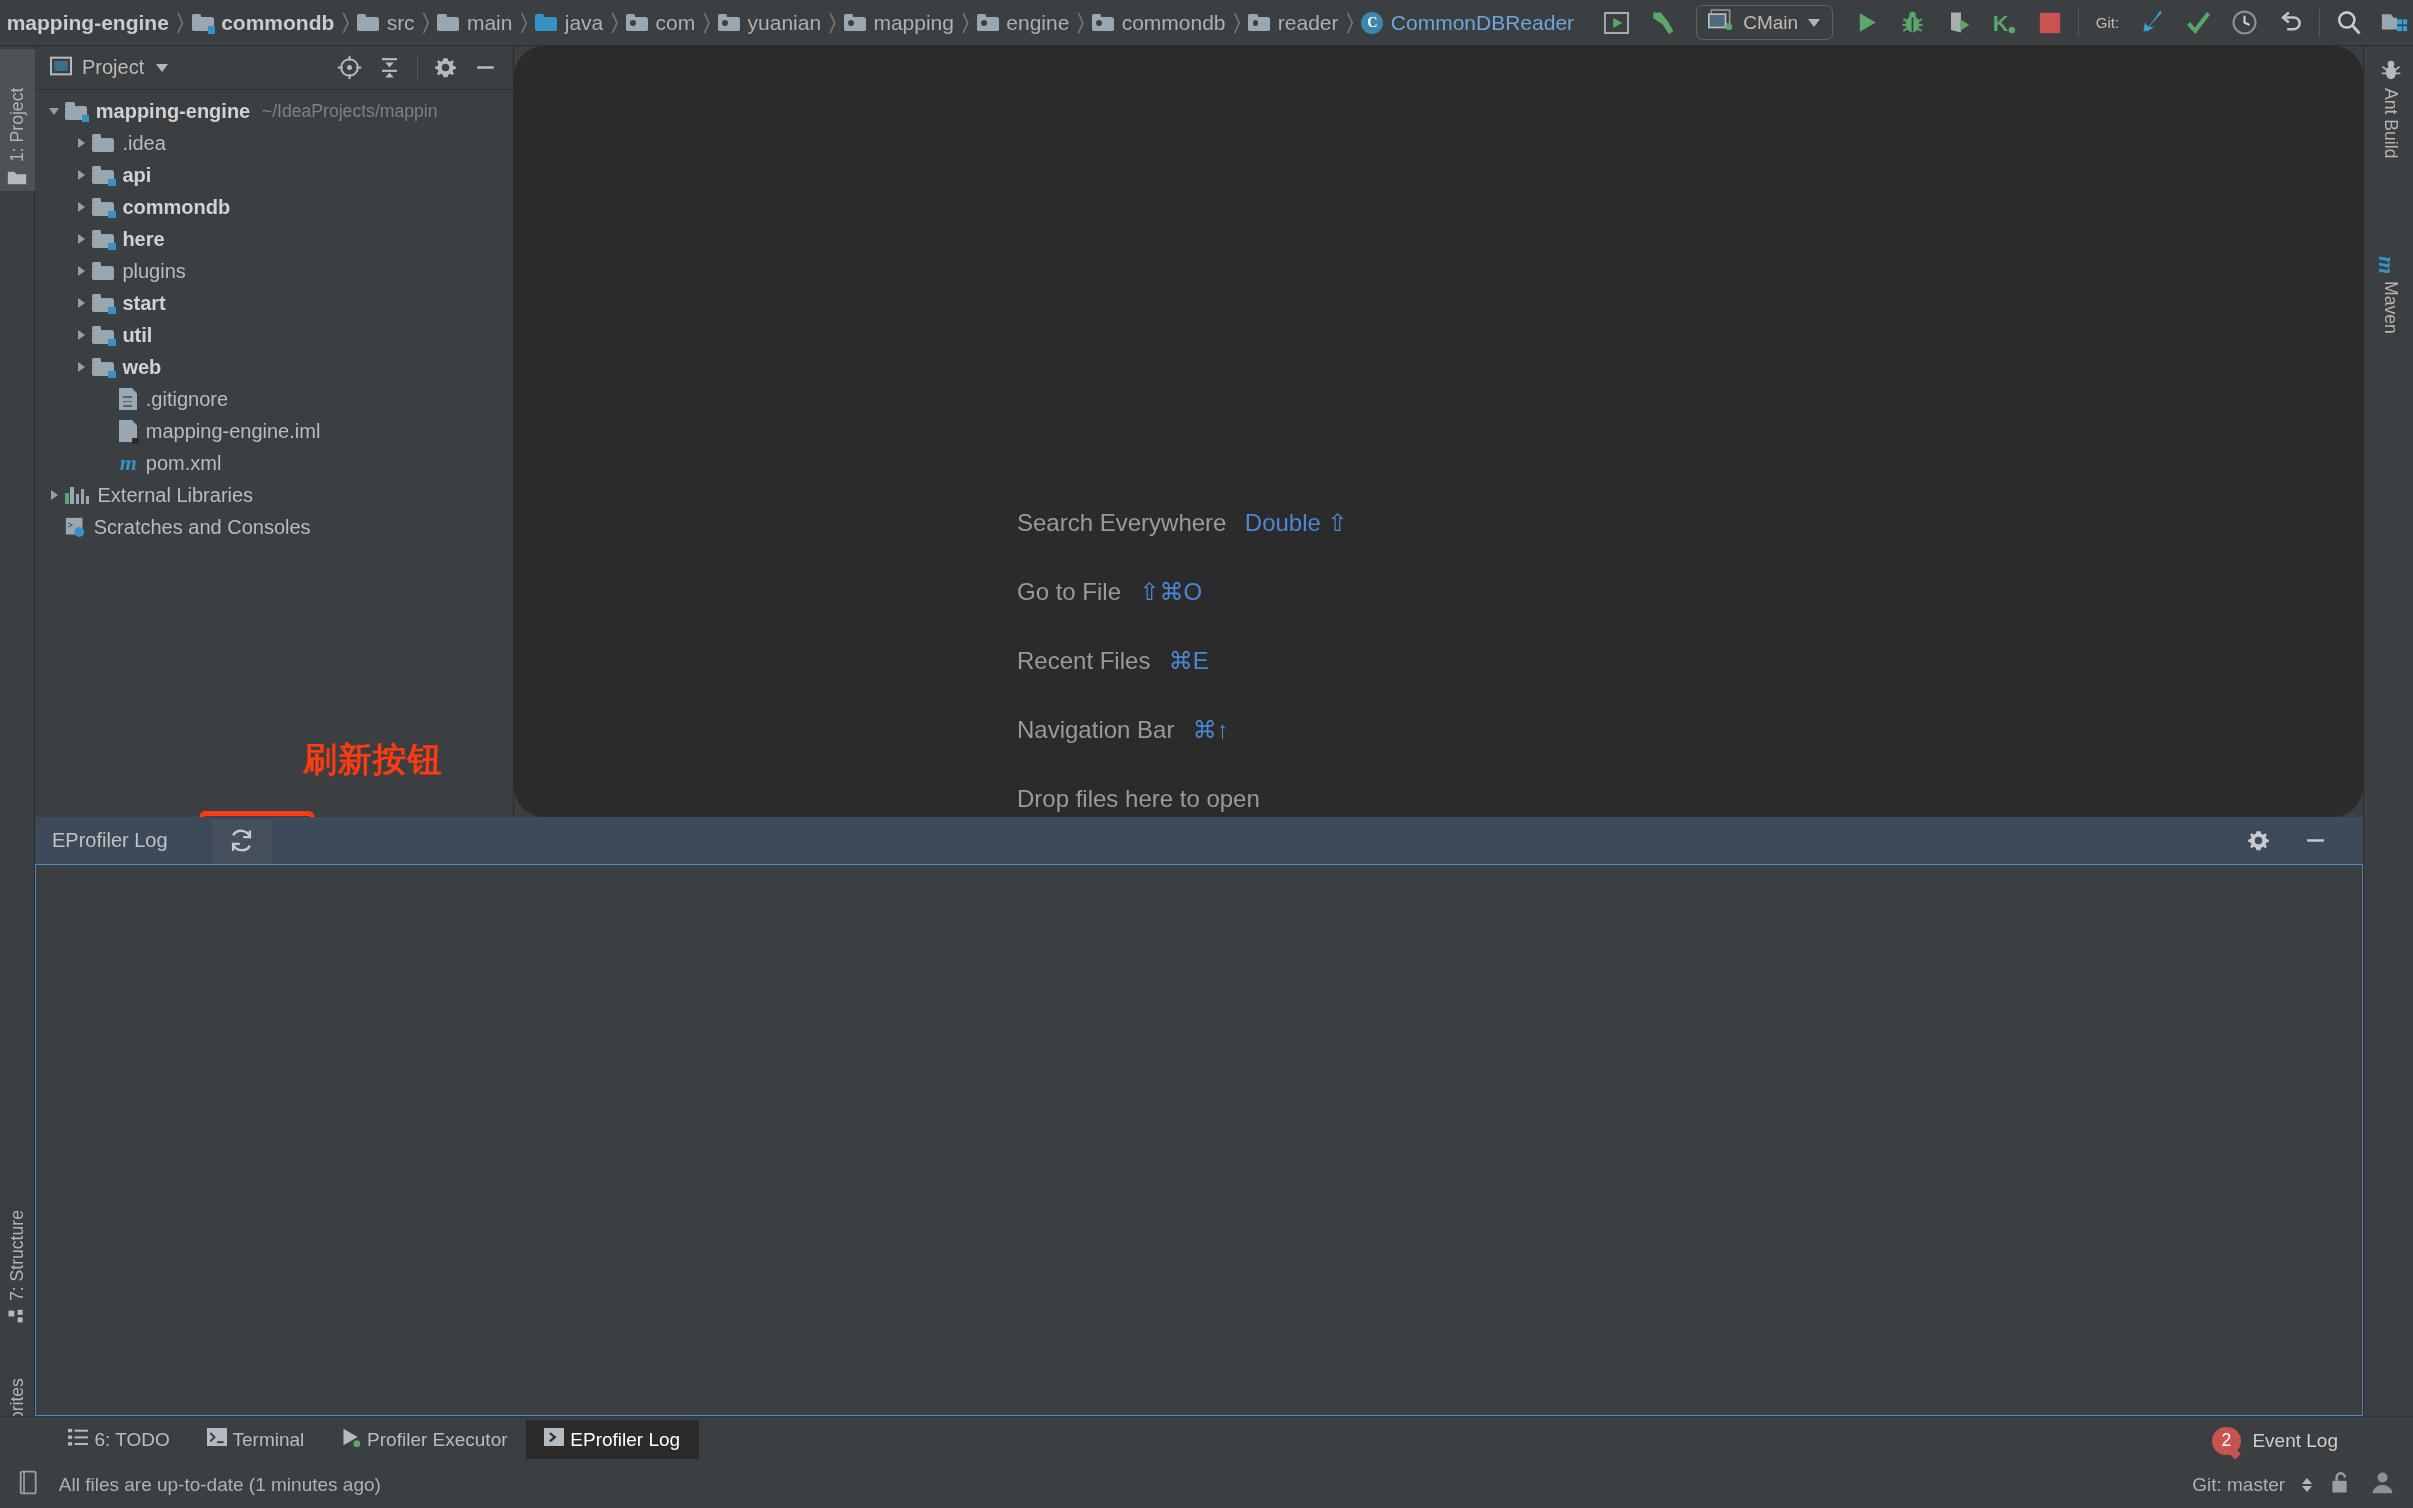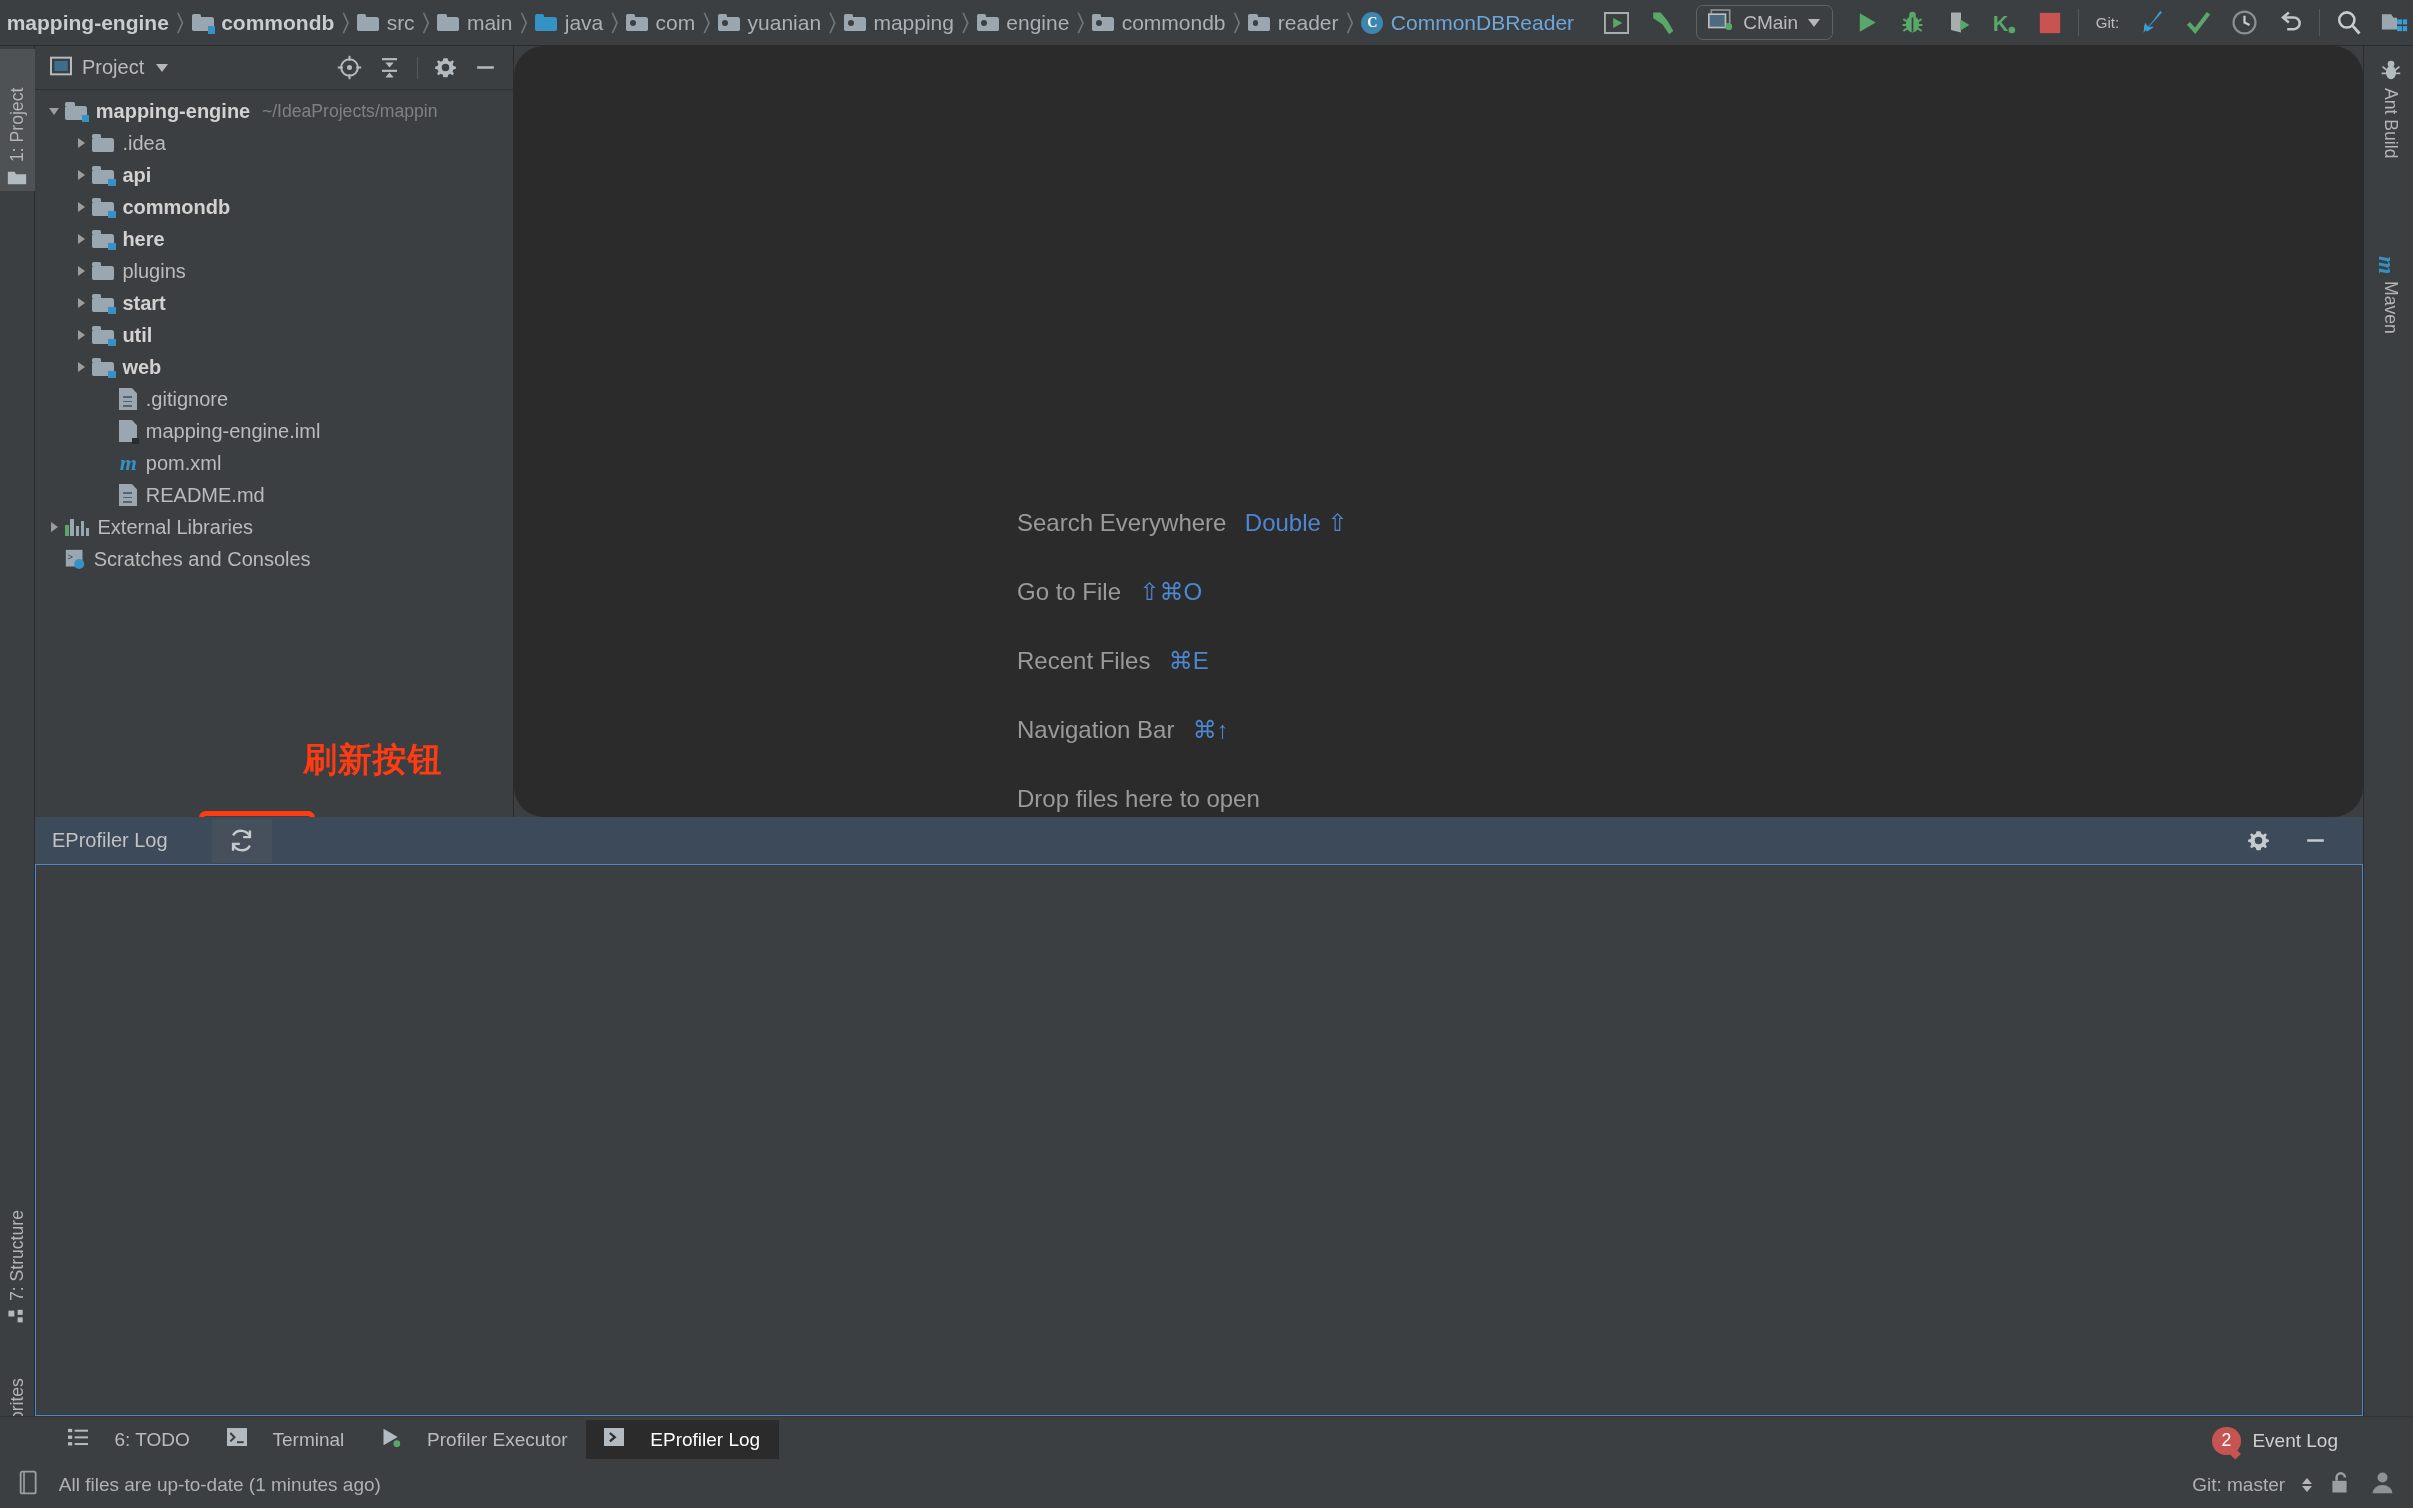--- a/index.html
+++ b/index.html
@@ -150,21 +150,21 @@
     position: absolute; left: 0; right: 0; top: 47px; bottom: 0;
     background: #3c3f41; border: 1.7px solid #4a88c7;
   }
 
   
   .bottom-tabs {
     position: absolute; left: 0; bottom: 46px; width: 2413px; height: 46px;
     background: #3c3f41; display: flex; align-items: center; padding-left: 50px; gap: 0;
     border-top: 0.8px solid #323537;
   }
-  .btab { display: flex; align-items: center; gap: 26px; height: 39px; padding: 0 18.4px; color: #bbbbbb; font-size: 19px; white-space: nowrap;}
+  .btab { display: flex; align-items: center; gap: 6px; height: 39px; padding: 0 18.4px; color: #bbbbbb; font-size: 19px; white-space: nowrap;}
   .btab.active { background: #2b2b2b; color: #ffffff; }
 
   .statusbar {
     position: absolute; left: 0; bottom: 0; width: 2413px; height: 46px;
     background: #3c3f41; display: flex; align-items: center; padding: 0 18.4px;
     color: #b0b0b0; font-size: 19px;
   }
   .sb-left { display: flex; align-items: center; gap: 13.4px; margin-left: 18.4px;}
   .sb-right { margin-left: auto; display: flex; align-items: center; gap: 17px; }
 
@@ -612,30 +612,20 @@
             <span class="pg"></span>
             <span style="position:absolute;right:-1.7px;bottom:-1.7px;width:7.5px;height:5.9px;background:#2b2b2b"></span>
           </span>
           <span class="tlabel">mapping-engine.iml</span>
         </div>
         <div class="trow" style="padding-left: 62px;">
           <span class="arrow none"></span>
           <span class="mvicon">m</span>
           <span class="tlabel">pom.xml</span>
         </div>
-        <div class="trow" style="padding-left: 62px;">
-          <span class="arrow none"></span>
-          <span class="fileicon">
-            <span class="pg"></span>
-            <span class="ln" style="top:8.4px"></span>
-            <span class="ln" style="top:12.6px"></span>
-            <span class="ln" style="top:17px"></span>
-          </span>
-          <span class="tlabel">README.md</span>
-        </div>
         <div class="trow" style="padding-left: 8.4px;">
           <span class="arrow ">
             <i></i>
           </span>
           <span class="libicon">
             <b style="height:11.7px;background:#59a869"></b>
             <b style="height:17px"></b>
             <b style="height:10px"></b>
             <b style="height:15px"></b>
             <b style="height:8.4px"></b>

